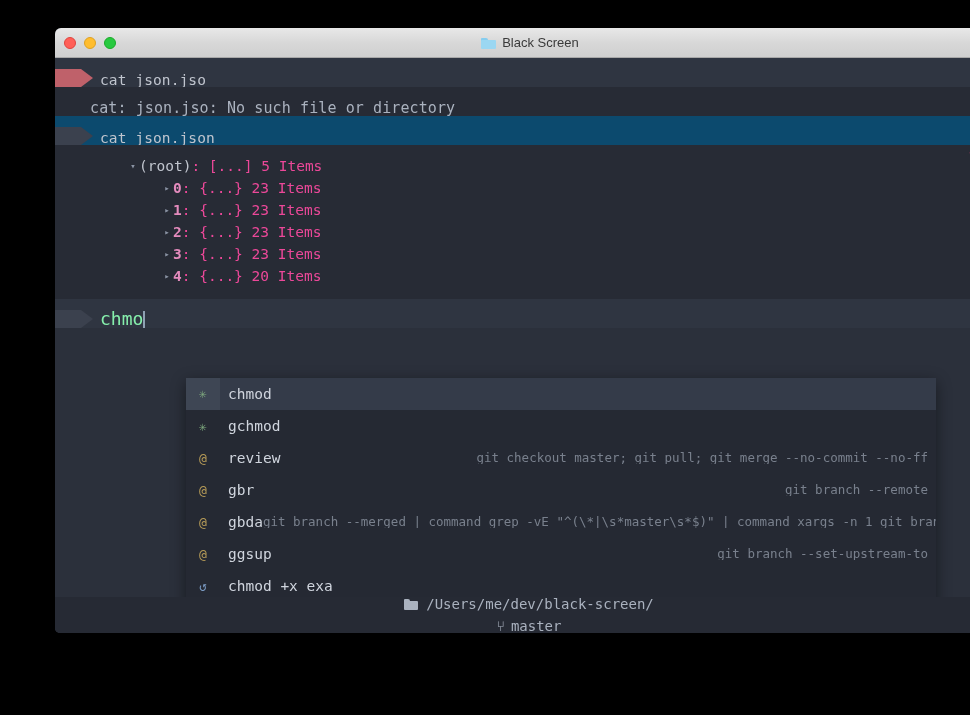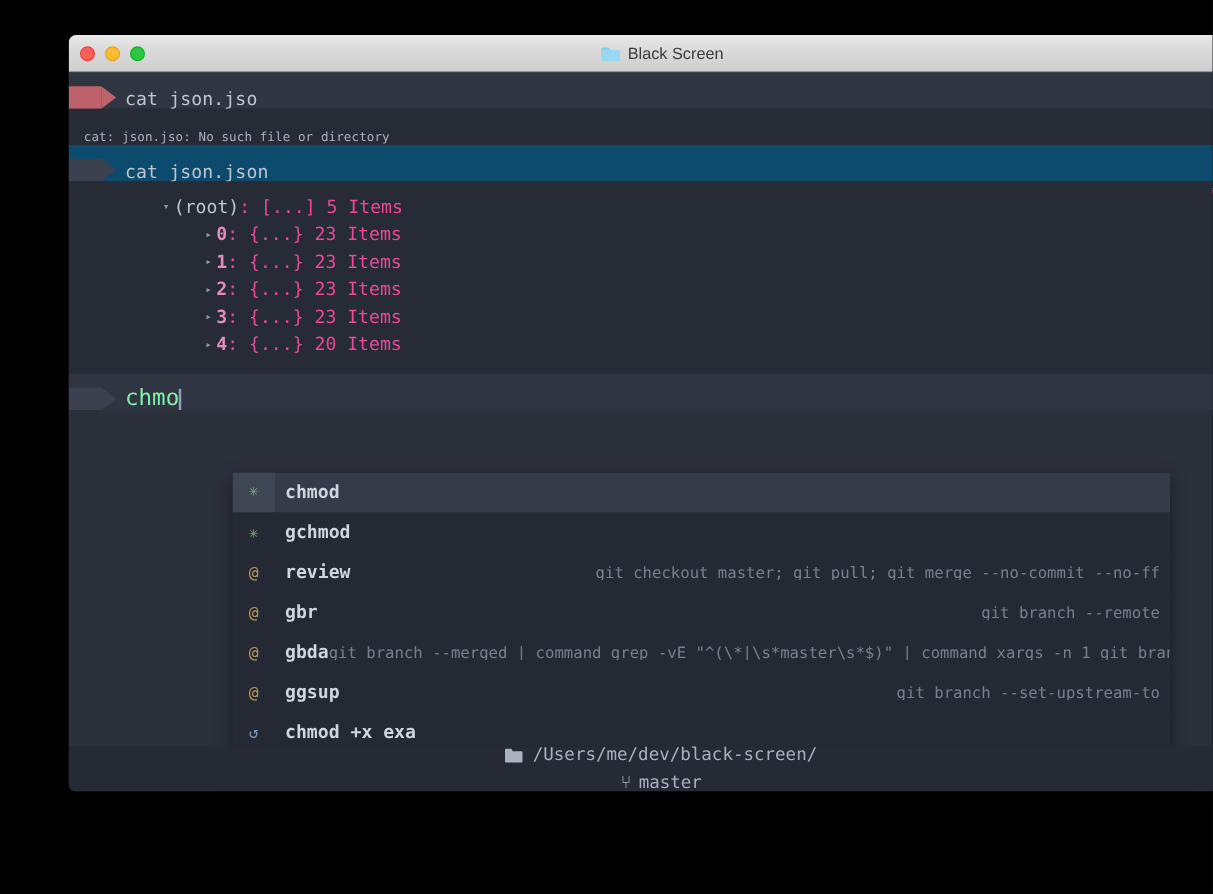--- a/index.html
+++ b/index.html
@@ -139,24 +139,25 @@
   .arrow.ok::before   { background: #3b414e; }
   .arrow.ok::after    { border-left: 12px solid #3b414e; }
 
   .cmd-text {
     padding-left: 5px;
     color: #c0c5ce;
     font-size: 14.5px;
     letter-spacing: 0.1px;
   }
   .out-text {
-    padding-left: 12px;
+    padding-left: 0;
     color: #aab2bf;
-    font-size: 10px;
+    font-size: 15px;
     letter-spacing: 0.1px;
+    margin-left: 35px;
   }
 
   
   .json-area {
     position: relative;
     background: #272b35;
     padding: 10px 0 12px 0;
   }
   .json-line {
     height: 22px;
@@ -226,21 +227,20 @@
   .sugg .icon-cell.exe  { color: #7ea97e; }
   .sugg .icon-cell.alias{ color: #b59a57; }
   .sugg .icon-cell.hist { color: #7b9bc4; }
   .sugg.selected .icon-cell { background: #3e4654; height: 32px; line-height: 32px; }
   .sugg .label {
     padding-left: 8px;
     color: #d0d5de;
     font-size: 14.5px;
     flex: none;
     white-space: nowrap;
-    font-weight: bold;
   }
   .sugg .desc {
     flex: 1;
     text-align: right;
     padding-right: 8px;
     color: #79808d;
     font-size: 12.5px;
     white-space: nowrap;
     overflow: hidden;
   }

